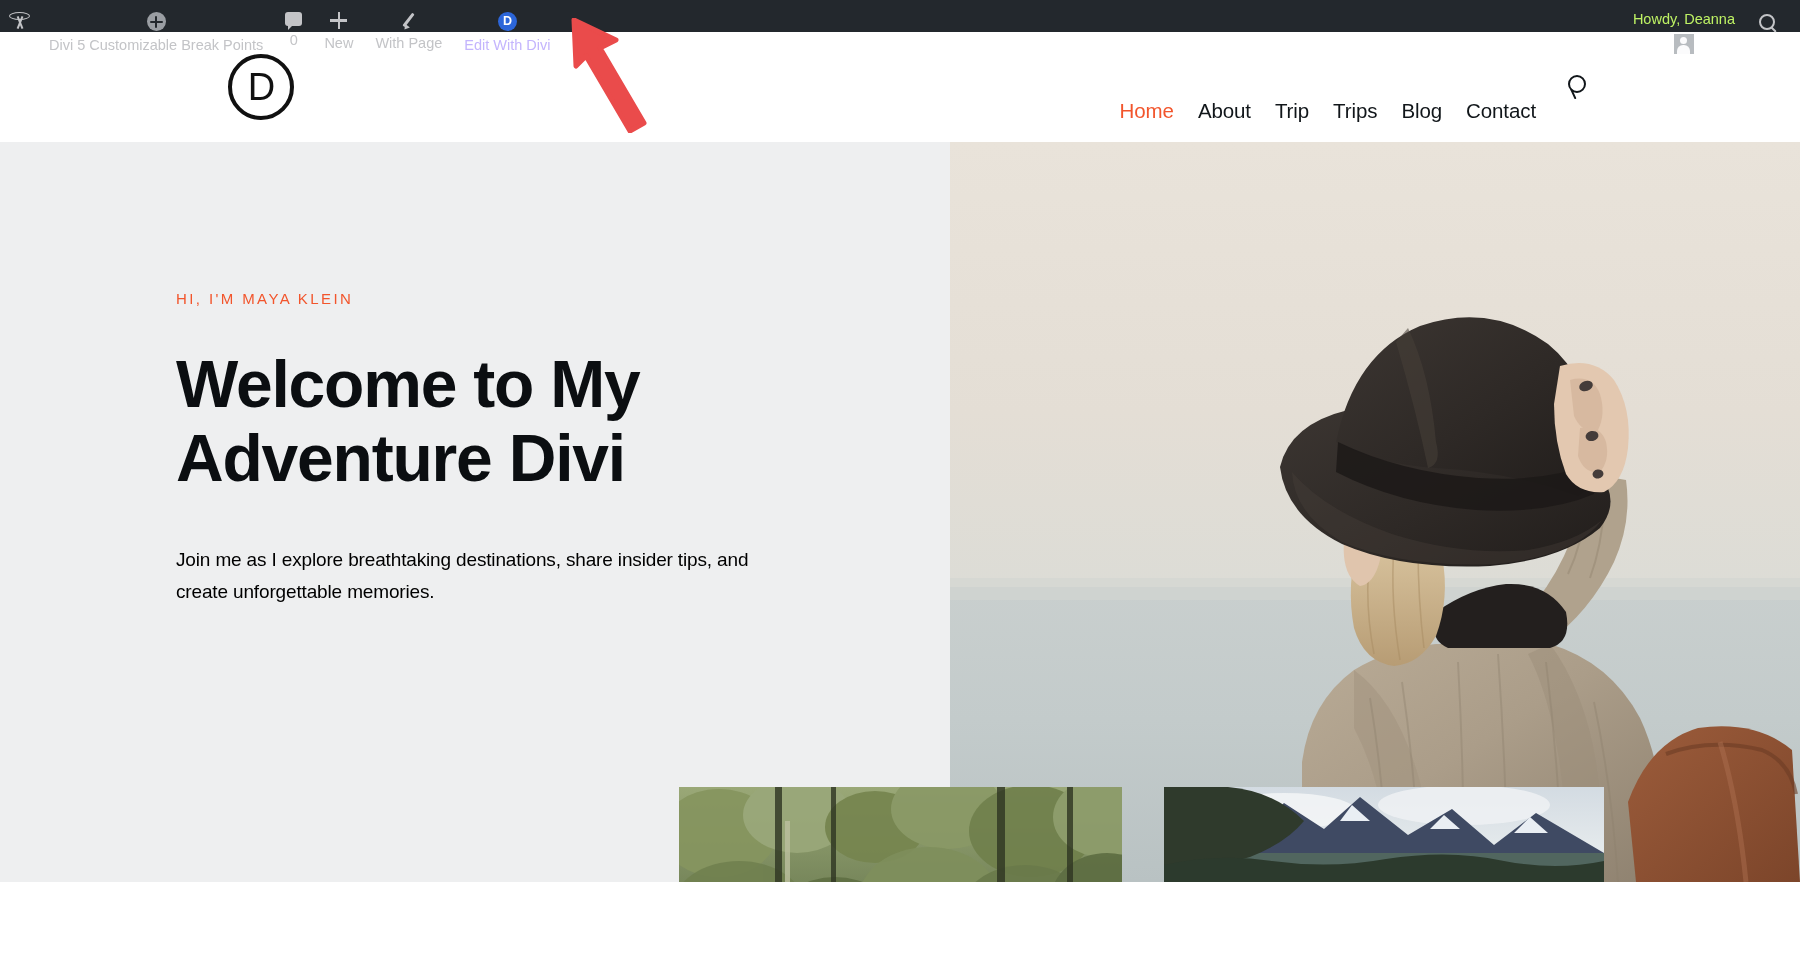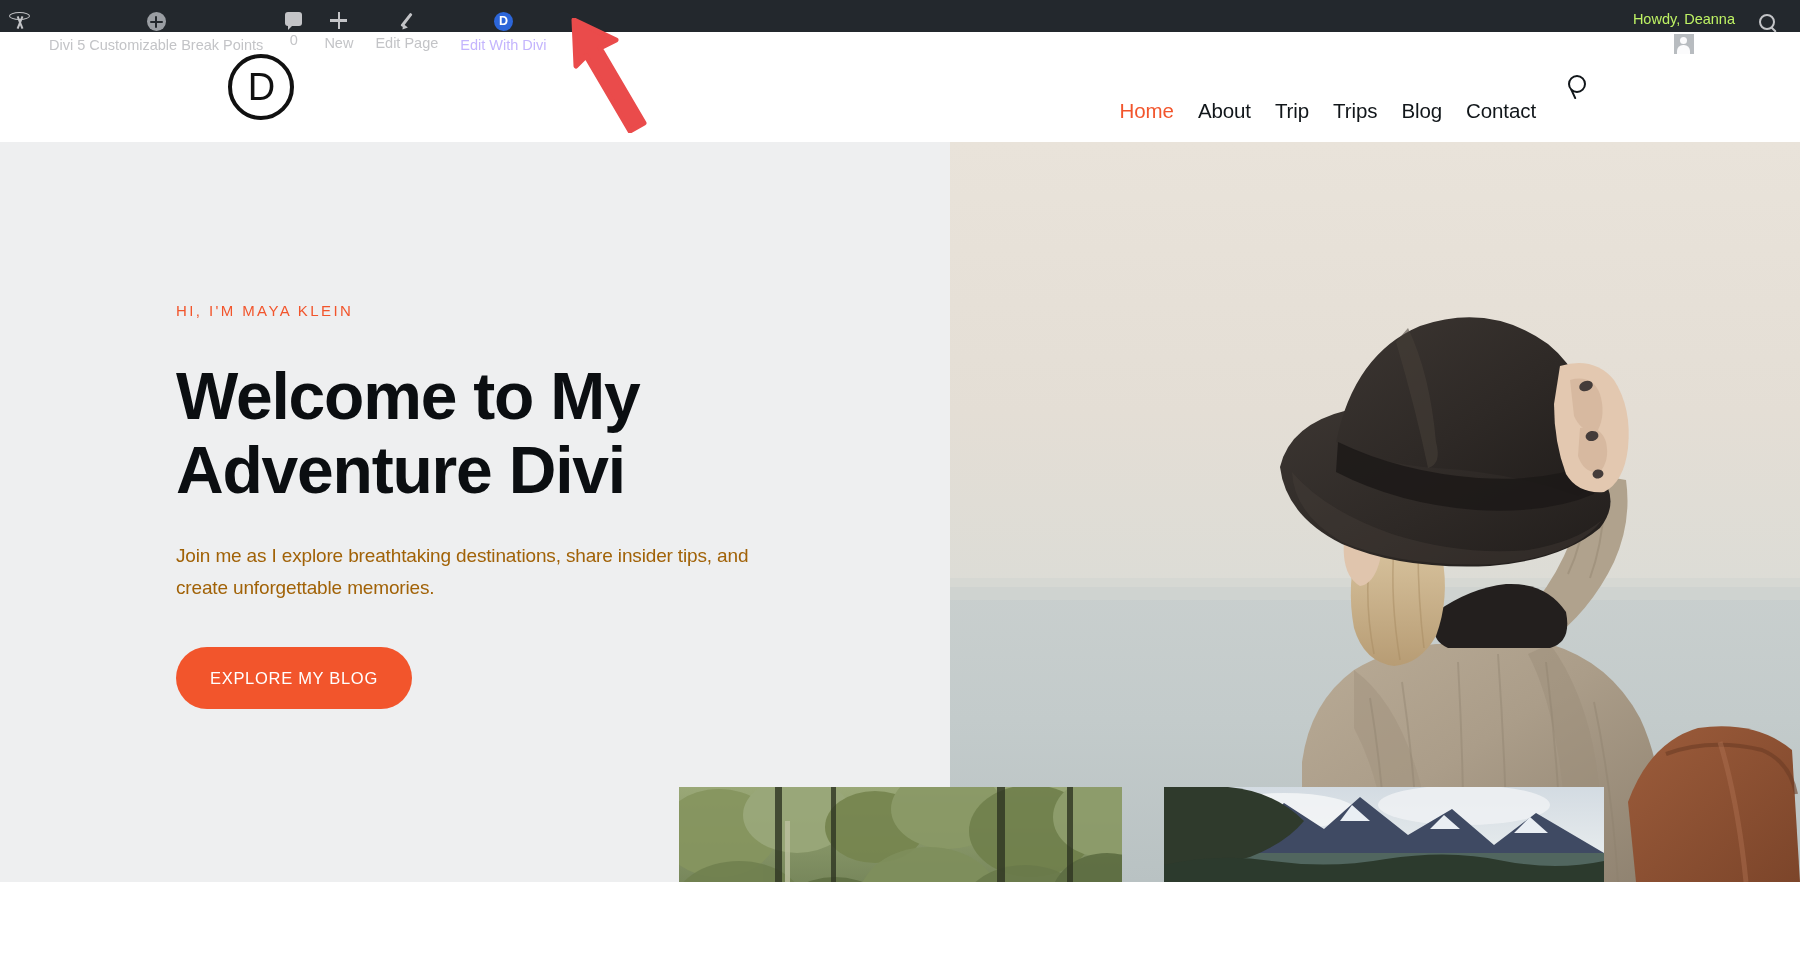--- a/index.html
+++ b/index.html
@@ -299,21 +299,21 @@
     top: 142px; left: 0;
     width: 1800px;
     height: 740px;
     background: #eeeff0;
     overflow: hidden;
   }
 
   #hero-copy {
     position: absolute;
     left: 176px;
-    top: 160px;
+    top: 148px;
     width: 700px;
   }
   #hero-eyebrow {
     font-family: "Liberation Sans", sans-serif;
     font-size: 15px;
     letter-spacing: 2.4px;
     color: #f2552c;
     text-transform: uppercase;
     font-weight: 400;
   }
@@ -321,25 +321,25 @@
     margin-top: 41px;
     font-family: "Liberation Sans", sans-serif;
     font-size: 66px;
     line-height: 1.12;
     font-weight: bold;
     color: #0b0e11;
     letter-spacing: -1.2px;
     max-width: 520px;
   }
   #hero-sub {
-    margin-top: 32px;
+    margin-top: 48px;
     font-family: "Liberation Sans", sans-serif;
     font-size: 19px;
     line-height: 1.72;
-    color: #a16207;
+    color: #000000;
     max-width: 612px;
     letter-spacing: -0.15px;
   }
   #hero-cta {
     margin-top: 42px;
     display: inline-flex;
     align-items: center;
     justify-content: center;
     height: 62px;
     padding: 0 34px;
@@ -430,21 +430,21 @@
       <span class="comment-count">0</span>
     </div>
 
     <div class="ab-item">
       <span class="plus-icon"></span>
       <span>New</span>
     </div>
 
     <div class="ab-item">
       <span class="pencil-icon"></span>
-      <span>Edit Page</span>
+      <span>With Page</span>
     </div>
 
     <div class="ab-item">
       <span class="divi-badge">D</span>
       <span class="ab-divi-label">Edit With Divi</span>
     </div>
 
   </div>
 
   <div class="ab-right">
@@ -475,21 +475,20 @@
   </nav>
 
 </header>
 
 <section id="hero">
 
   <div id="hero-copy">
     <div id="hero-eyebrow">HI, I'M MAYA KLEIN</div>
     <h1 id="hero-title"><span>Welcome to My</span><br><span>Adventure Divi</span></h1>
     <p id="hero-sub">Join me as I explore breathtaking destinations, share insider tips, and create unforgettable memories.</p>
-    <button id="hero-cta">EXPLORE MY BLOG</button>
   </div>
 
   <div id="hero-photo">
     <svg viewBox="0 0 850 740" preserveAspectRatio="xMidYMid slice">
       <defs>
         <linearGradient id="skyGrad" x1="0" y1="0" x2="0" y2="1">
           <stop offset="0%" stop-color="#e9e3da"></stop>
           <stop offset="60%" stop-color="#e4ded5"></stop>
           <stop offset="100%" stop-color="#dcdcd6"></stop>
         </linearGradient>

